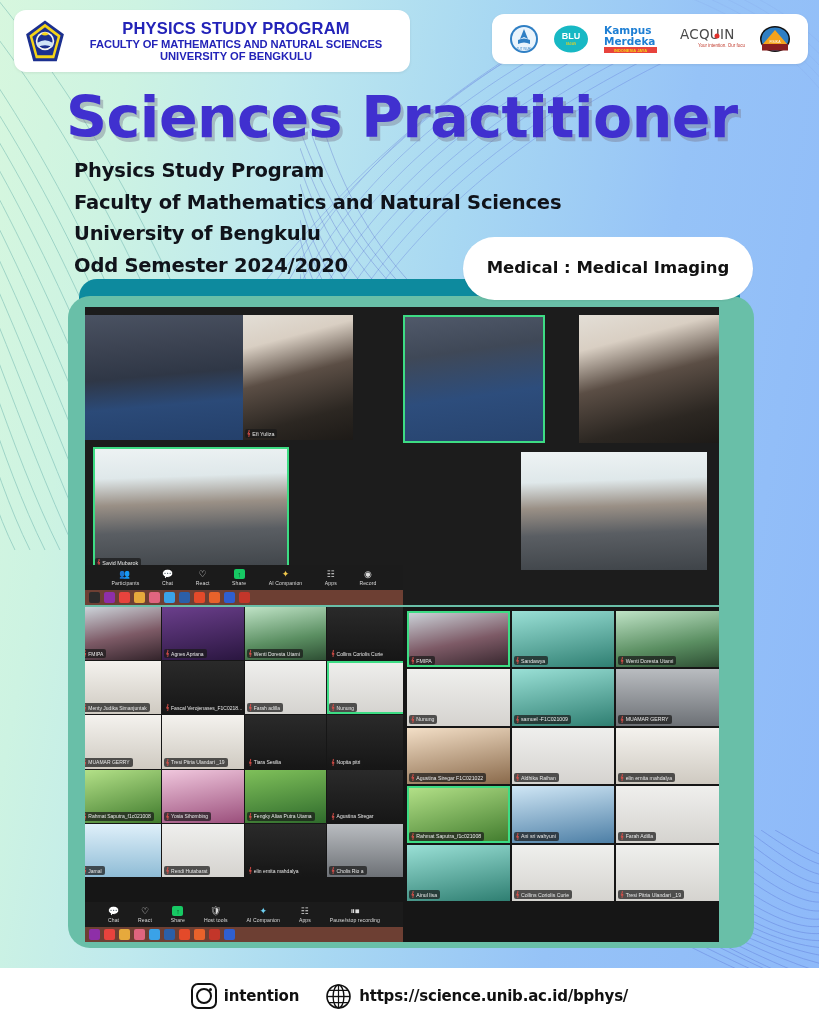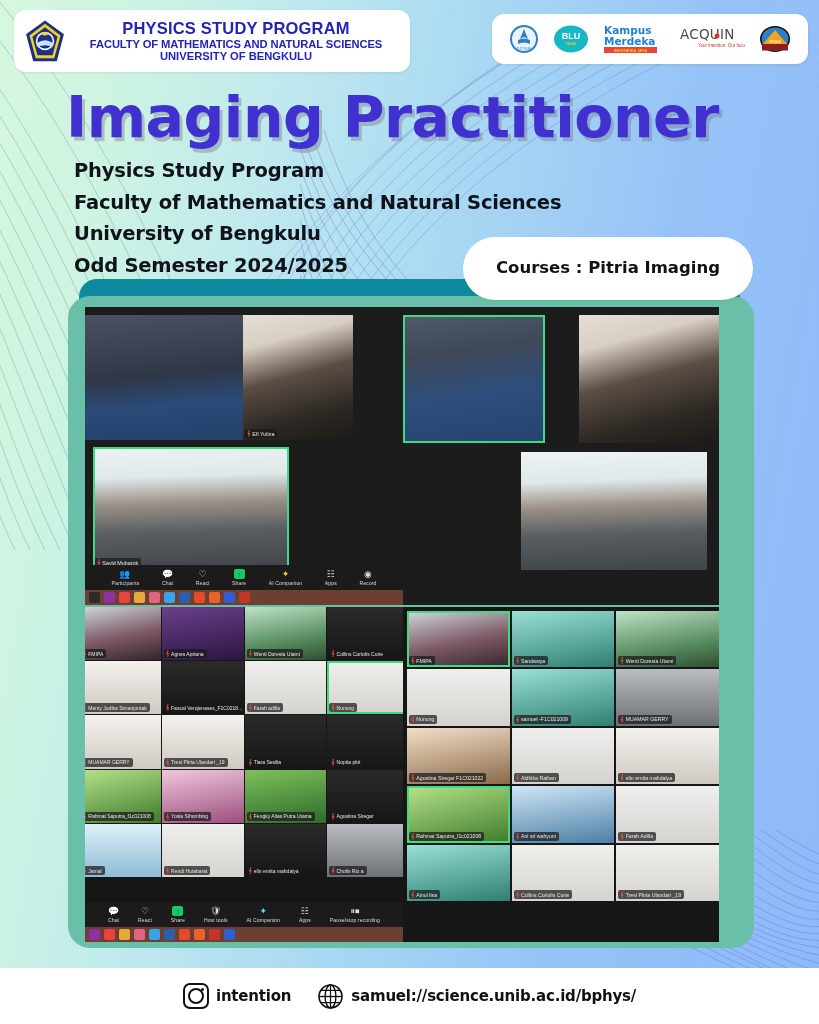--- a/index.html
+++ b/index.html
@@ -305,30 +305,30 @@
       <svg width="32" height="30" viewBox="0 0 64 60">
         <ellipse cx="32" cy="30" rx="30" ry="26" fill="#111"></ellipse>
         <ellipse cx="32" cy="30" rx="27" ry="23" fill="#2f7fc4"></ellipse>
         <path d="M32 12 L56 40 L8 40 Z" fill="#f5a31c"></path>
         <rect x="6" y="40" width="52" height="13" fill="#8a1f1f"></rect>
         <text x="32" y="38" font-size="7" text-anchor="middle" fill="#fff" font-family="Liberation Sans, sans-serif">FISIKA</text>
       </svg>
     </div>
   </div>
 
-  <div id="main-title">Imaging Practitioner</div>
+  <div id="main-title">Sciences Practitioner</div>
   <div id="subtitle-block">
     <div>Physics Study Program</div>
     <div>Faculty of Mathematics and Natural Sciences</div>
     <div>University of Bengkulu</div>
-    <div>Odd Semester 2024/2025</div>
+    <div>Odd Semester 2024/2020</div>
   </div>
 
   <div id="courses-badge">
-    <div>Courses : Pitria Imaging</div>
+    <div>Medical : Medical Imaging</div>
   </div>
 
   <div id="frame-back"></div>
   <div id="frame-front"></div>
 
   <div id="shots">
 
     <div class="zoomwin" id="zw-a">
       <div class="tile ph-room" style="left:0;top:8px;width:158px;height:125px;"></div>
       <div class="tile ph-woman" style="left:158px;top:8px;width:110px;height:125px;">
@@ -674,15 +674,15 @@
     <span class="f-label">intention</span>
   </div>
   <div class="f-item">
     <svg width="27" height="27" viewBox="0 0 40 40">
       <circle cx="20" cy="20" r="17" fill="none" stroke="#111" stroke-width="2.4"></circle>
       <ellipse cx="20" cy="20" rx="8" ry="17" fill="none" stroke="#111" stroke-width="2"></ellipse>
       <line x1="3" y1="20" x2="37" y2="20" stroke="#111" stroke-width="2"></line>
       <path d="M6 11 H34 M6 29 H34" stroke="#111" stroke-width="1.8" fill="none"></path>
       <line x1="20" y1="3" x2="20" y2="37" stroke="#111" stroke-width="1.8"></line>
     </svg>
-    <span class="f-label">samuel://science.unib.ac.id/bphys/</span>
+    <span class="f-label">https://science.unib.ac.id/bphys/</span>
   </div>
 </div>
 
 </body></html>

